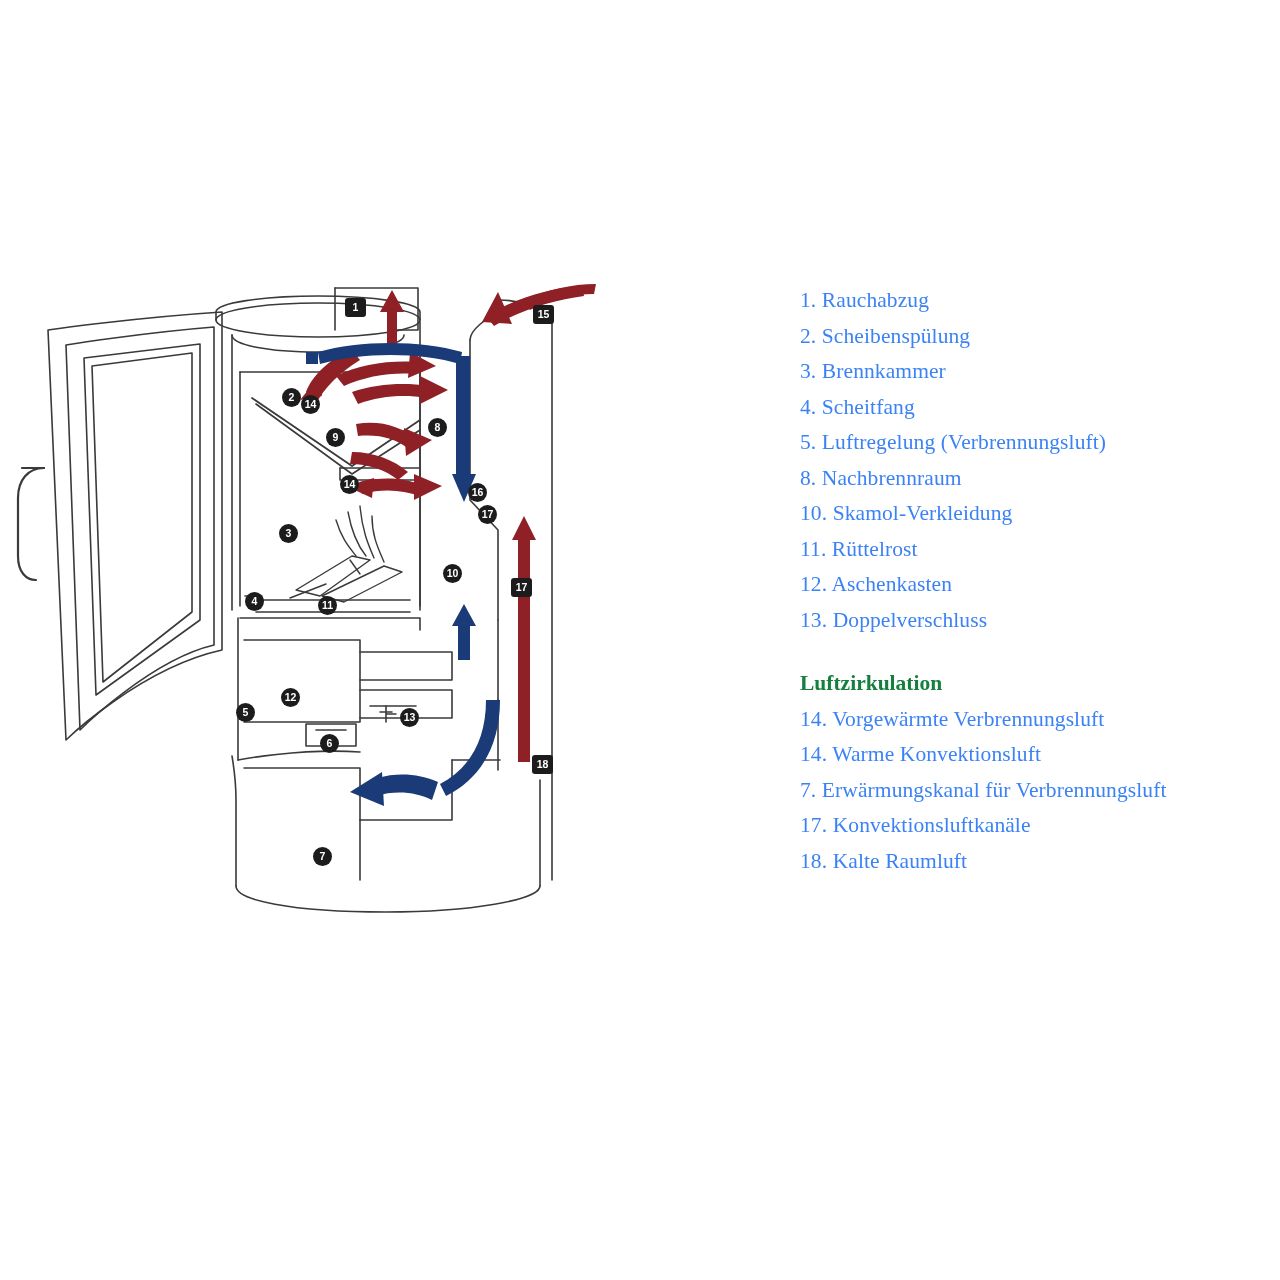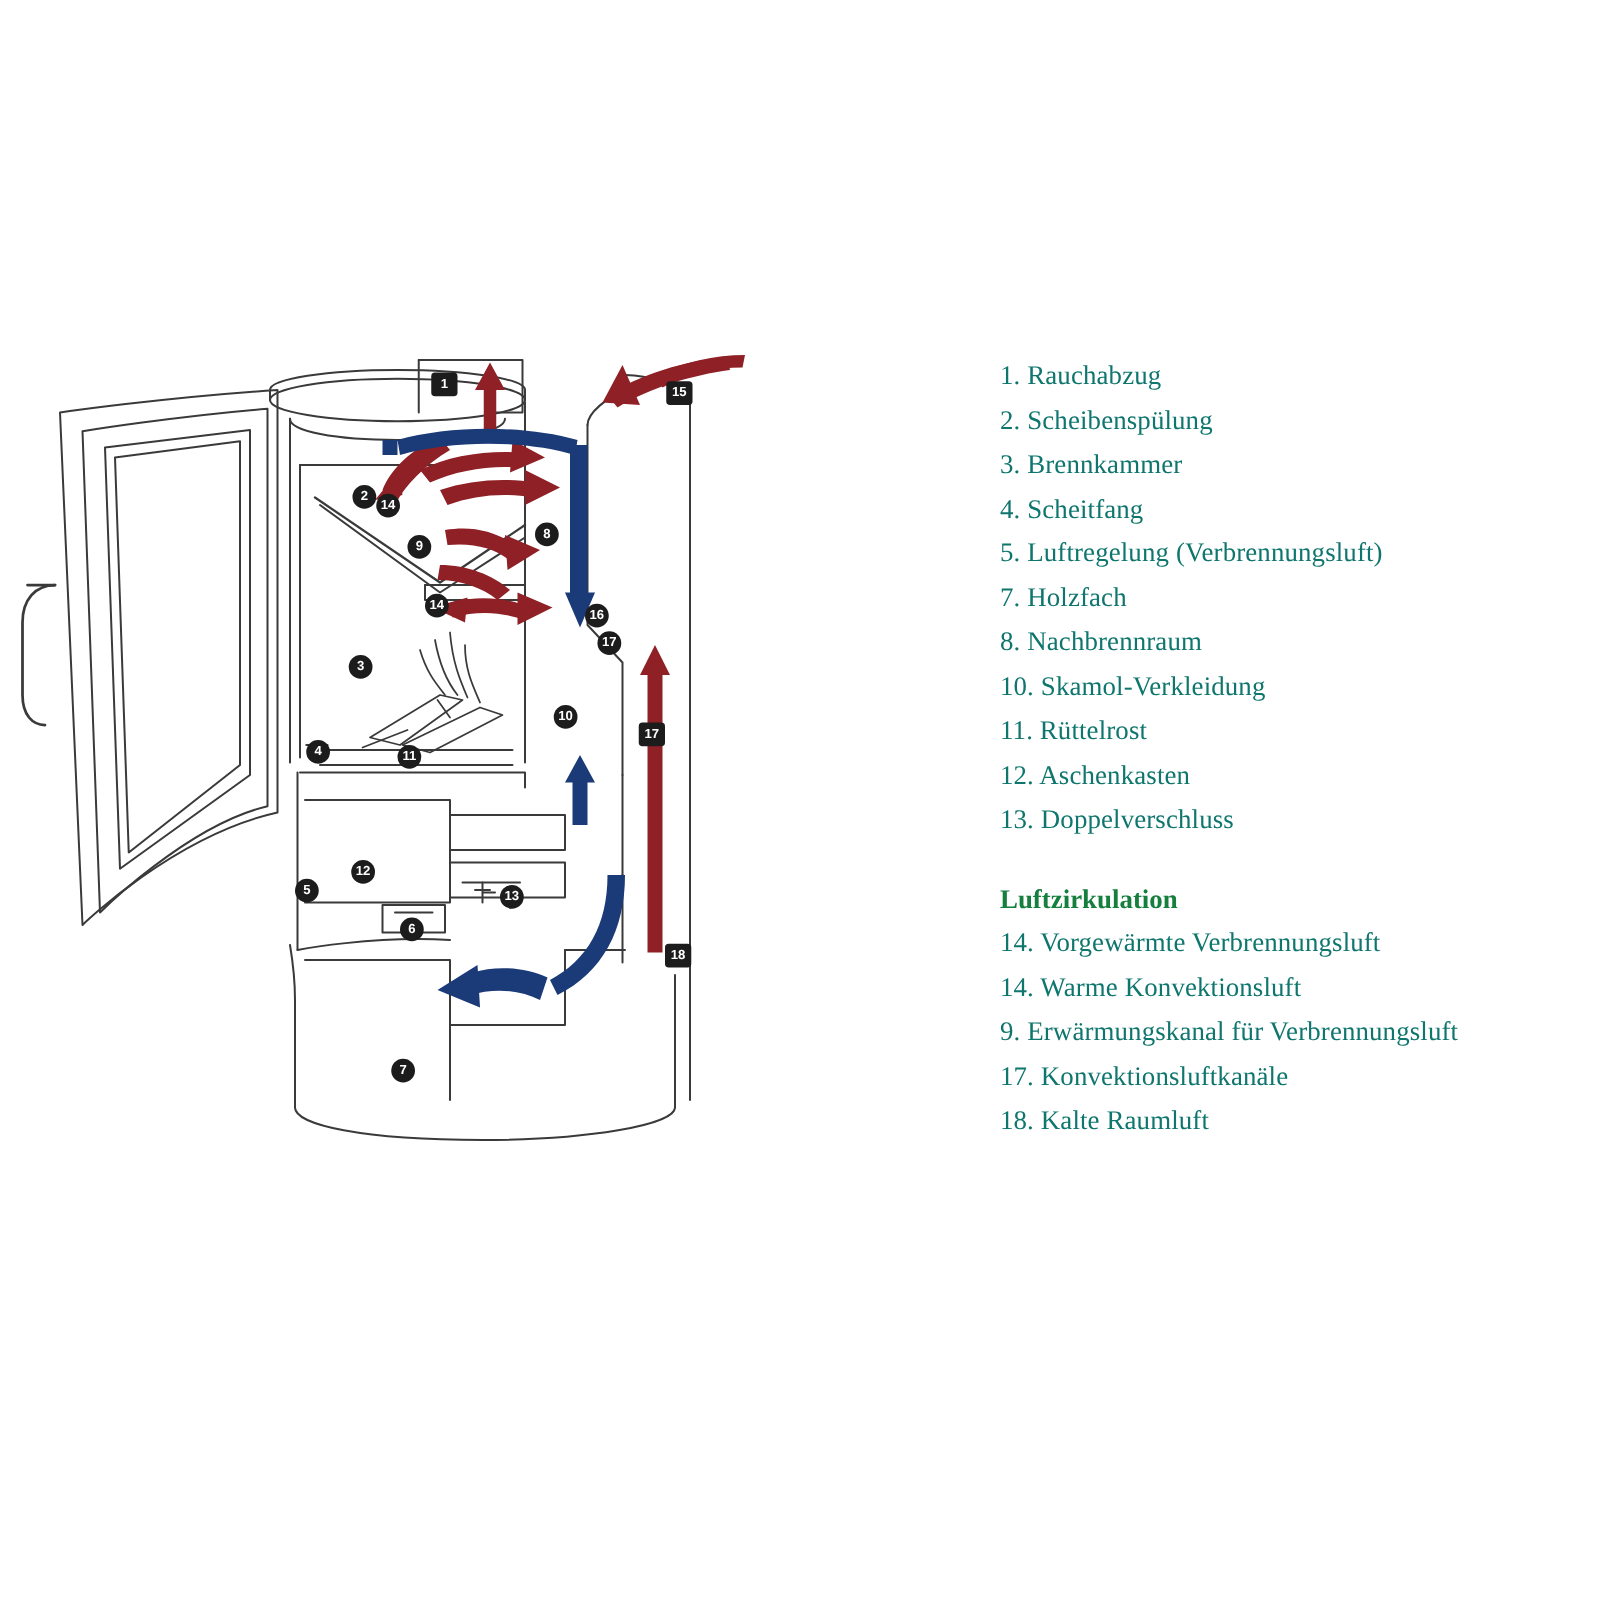--- a/index.html
+++ b/index.html
@@ -47,21 +47,21 @@
     color: #4a4a4a;
   }
   .legend-list {
     list-style: none;
     margin: 0;
     padding: 0;
   }
   .legend-list li {
     font-size: 21.5px;
     line-height: 35.5px;
-    color: #0f766e;
+    color: #3b82f6;
     white-space: nowrap;
     letter-spacing: 0.1px;
   }
   .legend-section-title {
     font-size: 21.5px;
     line-height: 35.5px;
     font-weight: bold;
     color: #15803d;
     margin-top: 28px;
   }
@@ -243,32 +243,31 @@
     </div>
   </div>
 
   <div class="legend">
     <ul class="legend-list">
       <li>1. Rauchabzug</li>
       <li>2. Scheibenspülung</li>
       <li>3. Brennkammer</li>
       <li>4. Scheitfang</li>
       <li>5. Luftregelung (Verbrennungsluft)</li>
-      <li>7. Holzfach</li>
       <li>8. Nachbrennraum</li>
       <li>10. Skamol-Verkleidung</li>
       <li>11. Rüttelrost</li>
       <li>12. Aschenkasten</li>
       <li>13. Doppelverschluss</li>
     </ul>
 
     <div class="legend-section-title">Luftzirkulation</div>
 
     <ul class="legend-list second">
       <li>14. Vorgewärmte Verbrennungsluft</li>
       <li>14. Warme Konvektionsluft</li>
-      <li>9. Erwärmungskanal für Verbrennungsluft</li>
+      <li>7. Erwärmungskanal für Verbrennungsluft</li>
       <li>17. Konvektionsluftkanäle</li>
       <li>18. Kalte Raumluft</li>
     </ul>
   </div>
 
 </div>
 
 </body></html>

